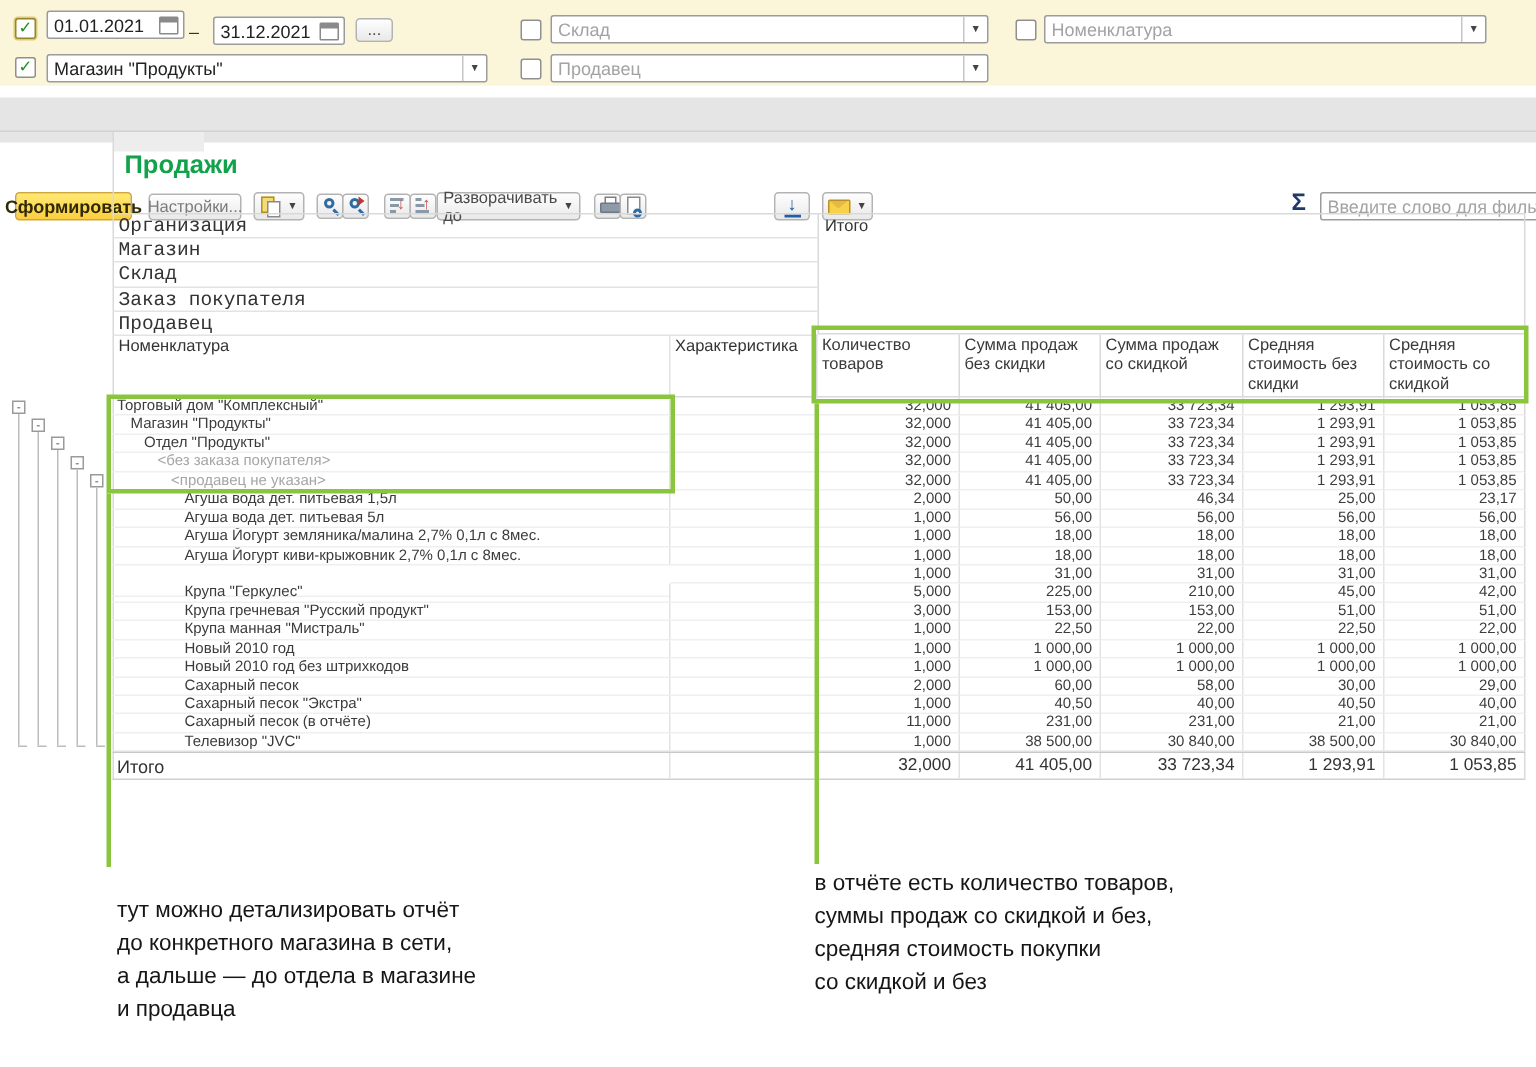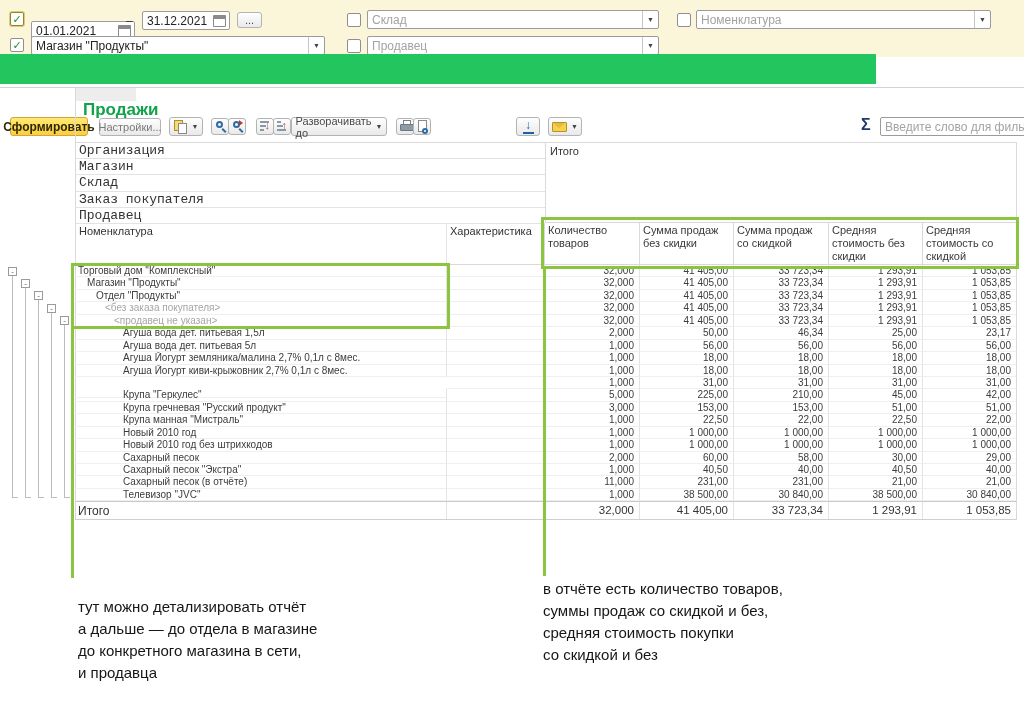--- a/index.html
+++ b/index.html
@@ -16,21 +16,21 @@
   .field input { border:0; outline:none; background:transparent; flex:1; min-width:0;
                  font:12px "Liberation Sans", sans-serif; color:#222; padding:0 4px; }
   .field input::placeholder { color:#a3a3a3; }
   .combo-arrow { width:16px; align-self:stretch; border-left:1px solid #c6c6c6; display:flex;
                  align-items:center; justify-content:center; font-size:7px; color:#444; }
   .cal { width:13px; height:12px; border:1px solid #8a8a8a; border-top:4px solid #8a8a8a;
          background:#fff; margin-right:3px; border-radius:1px; }
   .dash { position:absolute; font-size:12px; color:#333; }
 
   
-  .toolbar { position:absolute; left:0; top:54px; width:876px; height:30px; background:#22c55e; }
+  .toolbar { position:absolute; left:0; top:65px; width:1024px; height:30px; background:#e5e5e5; }
   .btn { position:absolute; height:19px; background:linear-gradient(#fefefe,#e9e9e9);
          border:1px solid #b3b3b3; border-radius:3px; font-size:11px; color:#4a4a4a;
          display:flex; align-items:center; justify-content:center; padding:0 7px; cursor:default; }
   .btn.yellow { background:linear-gradient(#ffe973,#fbce3f); border-color:#cfa53d;
                 color:#302800; font-weight:bold; font-size:12px; }
   .btn.icon { padding:0 3px; }
   .dd { font-size:7px; color:#444; margin-left:4px; }
   
   .i-clip { position:relative; width:14px; height:14px; }
   .i-clip .back { position:absolute; left:0; top:0; width:9px; height:11px; background:#f3da7a; border:1px solid #b09020; }
@@ -108,21 +108,21 @@
   .hl-rect { position:absolute; border:3px solid #8bc53f; pointer-events:none; }
   .hl-line { position:absolute; width:3px; background:#8bc53f; pointer-events:none; }
 
   .note { position:absolute; font-size:15px; color:#161616; line-height:22px; }
 </style>
 </head>
 <body>
 
 <div class="filter-bar" style="background: rgb(251, 246, 218);">
   <div class="cb focus">✓</div>
-  <div class="field" style="left:31px; top:21px; width:104px;">
+  <div class="field" style="left:31px; top:7px; width:92px;">
     <input value="01.01.2021" style="">
     <span class="cal"></span>
   </div>
   <span class="dash" style="left:126px; top:14px;">–</span>
   <div class="field" style="left:142px; top:11px; width:88px;">
     <input value="31.12.2021" style="">
     <span class="cal"></span>
   </div>
   <div class="btn" style="left:237px; top:12px; height:16px; position:absolute;">...</div>
 
@@ -448,22 +448,22 @@
     <div class="tree-foot" style="left: 64px; top: 497px; width: 6px;"></div>
   </div>
 
 <div class="hl-rect" style="left: 541px; top: 217px; width: 478px; height: 52px; border-color: rgb(139, 197, 63);"></div>
 <div class="hl-rect" style="left: 71px; top: 263px; width: 379px; height: 66px; border-color: rgb(139, 197, 63);"></div>
 <div class="hl-line" style="left: 71px; top: 329px; height: 249px; background: rgb(139, 197, 63);"></div>
 <div class="hl-line" style="left: 543px; top: 269px; height: 307px; background: rgb(139, 197, 63);"></div>
 
 <div class="note" style="left:78px; top:578px;margin-top:18px;" id="noteLeft">
     <div>тут можно детализировать отчёт</div>
+    <div>до конкретного магазина в сети,</div>
     <div>а дальше — до отдела в магазине</div>
-    <div>до конкретного магазина в сети,</div>
     <div>и продавца</div>
   </div>
 <div class="note" style="left:543px; top:578px;" id="noteRight">
     <div>в отчёте есть количество товаров,</div>
     <div>суммы продаж со скидкой и без,</div>
     <div>средняя стоимость покупки</div>
     <div>со скидкой и без</div>
   </div>
 
 </body></html>

